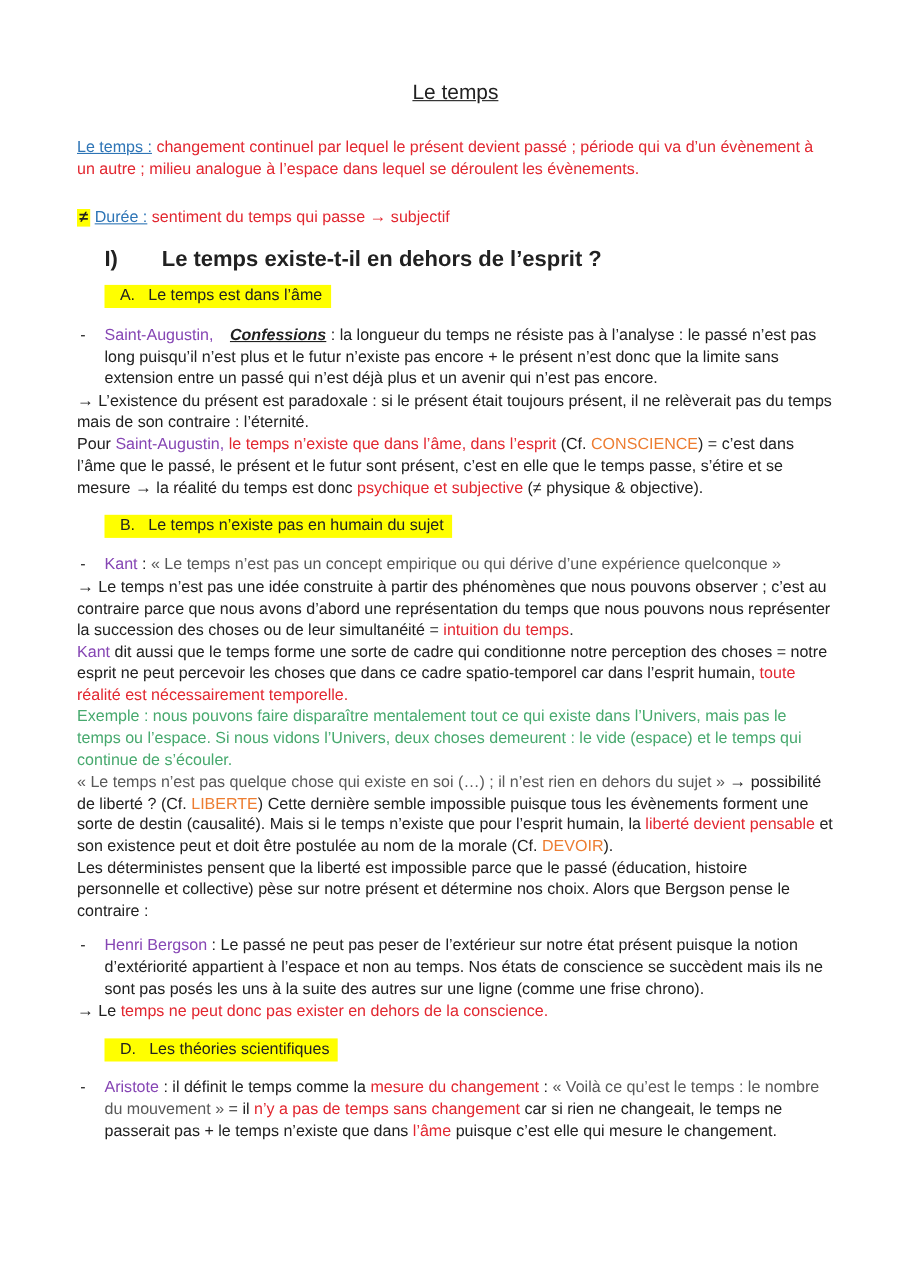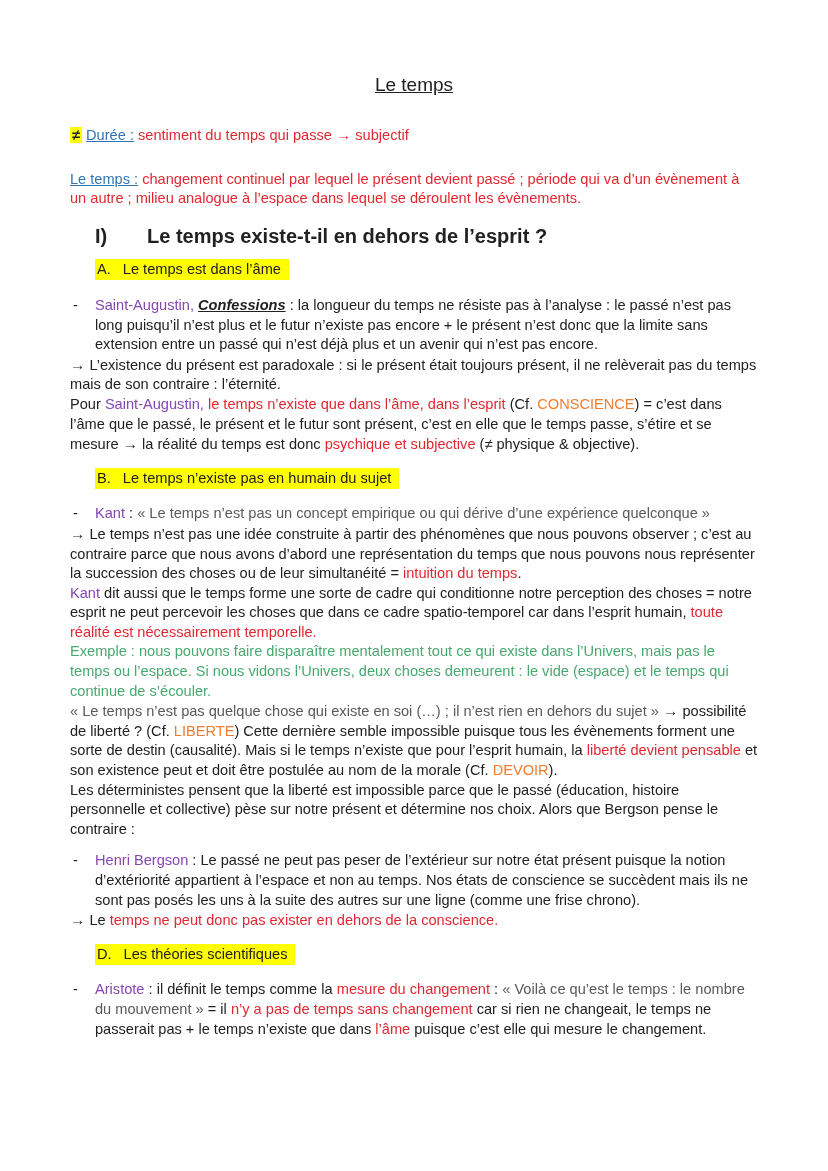--- a/index.html
+++ b/index.html
@@ -22,48 +22,48 @@
   p.para{margin:0;}
   .def{margin:0;}
   .def + .def{margin-top:24px;}
   .section{
     margin:18px 0 0 25px;font-weight:700;font-size:20px;
   }
   .sec-num{display:inline-block;width:52px;}
   .subsection{margin:14px 0 16px 25px;}
   .subsection .hl{
     background:var(--c-highlight,#ffff00);
-    padding:2px 8px 3px 2px;
+    padding:2px 8px 3px 14px;
     margin-top:32px;
   }
   .sub-letter{margin-right:12px;}
   .bullet{position:relative;padding-left:25px;margin:0;}
   .para + .bullet{margin-top:12px;}
   .marker{position:absolute;left:3px;top:0;color:#212121;}
   
   .s-plain{}
   .s-red{color:var(--c-red,#e22730);}
   .s-blue-u{color:var(--c-blue,#2e75b6);text-decoration:underline;}
   .s-purple{color:var(--c-purple,#8646b4);}
   .s-orange{color:var(--c-orange,#ed7d31);}
   .s-green{color:var(--c-green,#47a96e);}
   .s-gray-i{color:var(--c-quote,#595959);}
-  .s-it-b-u{font-style:italic;font-weight:600;text-decoration:underline;}
+  .s-it-b-u{font-style:italic;font-weight:600;text-decoration:underline;margin-left:11px;}
   .s-arrow{font-weight:700;font-size:1.05em;}
   .s-arrow-red{color:var(--c-red,#e22730);font-weight:700;font-size:1.05em;}
   .s-hl-b{background:var(--c-highlight,#ffff00);font-weight:700;padding:0 2px;}
 </style>
 </head>
 <body>
 
 <div class="page">
   <div class="doc-title">Le temps</div>
   <div id="doc-blocks">
+      <p class="para def"><span class="s-blue-u">Le temps :</span><span class="s-red"> changement continuel par lequel le présent devient passé ; période qui va d’un évènement à un autre ; milieu analogue à l’espace dans lequel se déroulent les évènements.</span></p>
       <p class="para def"><span class="s-hl-b">≠</span><span class="s-plain"> </span><span class="s-blue-u">Durée :</span><span class="s-red"> sentiment du temps qui passe </span><span class="s-arrow-red">→</span><span class="s-red"> subjectif</span></p>
-      <p class="para def"><span class="s-blue-u">Le temps :</span><span class="s-red"> changement continuel par lequel le présent devient passé ; période qui va d’un évènement à un autre ; milieu analogue à l’espace dans lequel se déroulent les évènements.</span></p>
       <div class="section"><span class="sec-num">I)</span><span class="sec-text">Le temps existe-t-il en dehors de l’esprit ?</span></div>
       <div class="subsection"><span class="hl"><span class="sub-letter">A.</span><span class="sub-text">Le temps est dans l’âme</span></span></div>
       <div class="bullet"><span class="marker">-</span><span class="s-purple">Saint-Augustin,</span><span class="s-plain"> </span><span class="s-it-b-u">Confessions</span><span class="s-plain"> : la longueur du temps ne résiste pas à l’analyse : le passé n’est pas long puisqu’il n’est plus et le futur n’existe pas encore + le présent n’est donc que la limite sans extension entre un passé qui n’est déjà plus et un avenir qui n’est pas encore.</span></div>
       <p class="para"><span class="s-arrow">→</span><span class="s-plain"> L’existence du présent est paradoxale : si le présent était toujours présent, il ne relèverait pas du temps mais de son contraire : l’éternité.</span></p>
       <p class="para"><span class="s-plain">Pour </span><span class="s-purple">Saint-Augustin,</span><span class="s-plain"> </span><span class="s-red">le temps n’existe que dans l’âme, dans l’esprit</span><span class="s-plain"> (Cf. </span><span class="s-orange">CONSCIENCE</span><span class="s-plain">) = c’est dans l’âme que le passé, le présent et le futur sont présent, c’est en elle que le temps passe, s’étire et se mesure </span><span class="s-arrow">→</span><span class="s-plain"> la réalité du temps est donc </span><span class="s-red">psychique et subjective</span><span class="s-plain"> (≠ physique &amp; objective).</span></p>
       <div class="subsection"><span class="hl"><span class="sub-letter">B.</span><span class="sub-text">Le temps n’existe pas en humain du sujet</span></span></div>
       <div class="bullet"><span class="marker">-</span><span class="s-purple">Kant</span><span class="s-plain"> : </span><span class="s-gray-i">« Le temps n’est pas un concept empirique ou qui dérive d’une expérience quelconque »</span></div>
       <p class="para"><span class="s-arrow">→</span><span class="s-plain"> Le temps n’est pas une idée construite à partir des phénomènes que nous pouvons observer ; c’est au contraire parce que nous avons d’abord une représentation du temps que nous pouvons nous représenter la succession des choses ou de leur simultanéité = </span><span class="s-red">intuition du temps</span><span class="s-plain">.</span></p>
       <p class="para"><span class="s-purple">Kant</span><span class="s-plain"> dit aussi que le temps forme une sorte de cadre qui conditionne notre perception des choses = notre esprit ne peut percevoir les choses que dans ce cadre spatio-temporel car dans l’esprit humain, </span><span class="s-red">toute réalité est nécessairement temporelle.</span></p>
       <p class="para"><span class="s-green">Exemple : nous pouvons faire disparaître mentalement tout ce qui existe dans l’Univers, mais pas le temps ou l’espace. Si nous vidons l’Univers, deux choses demeurent : le vide (espace) et le temps qui continue de s’écouler.</span></p>

